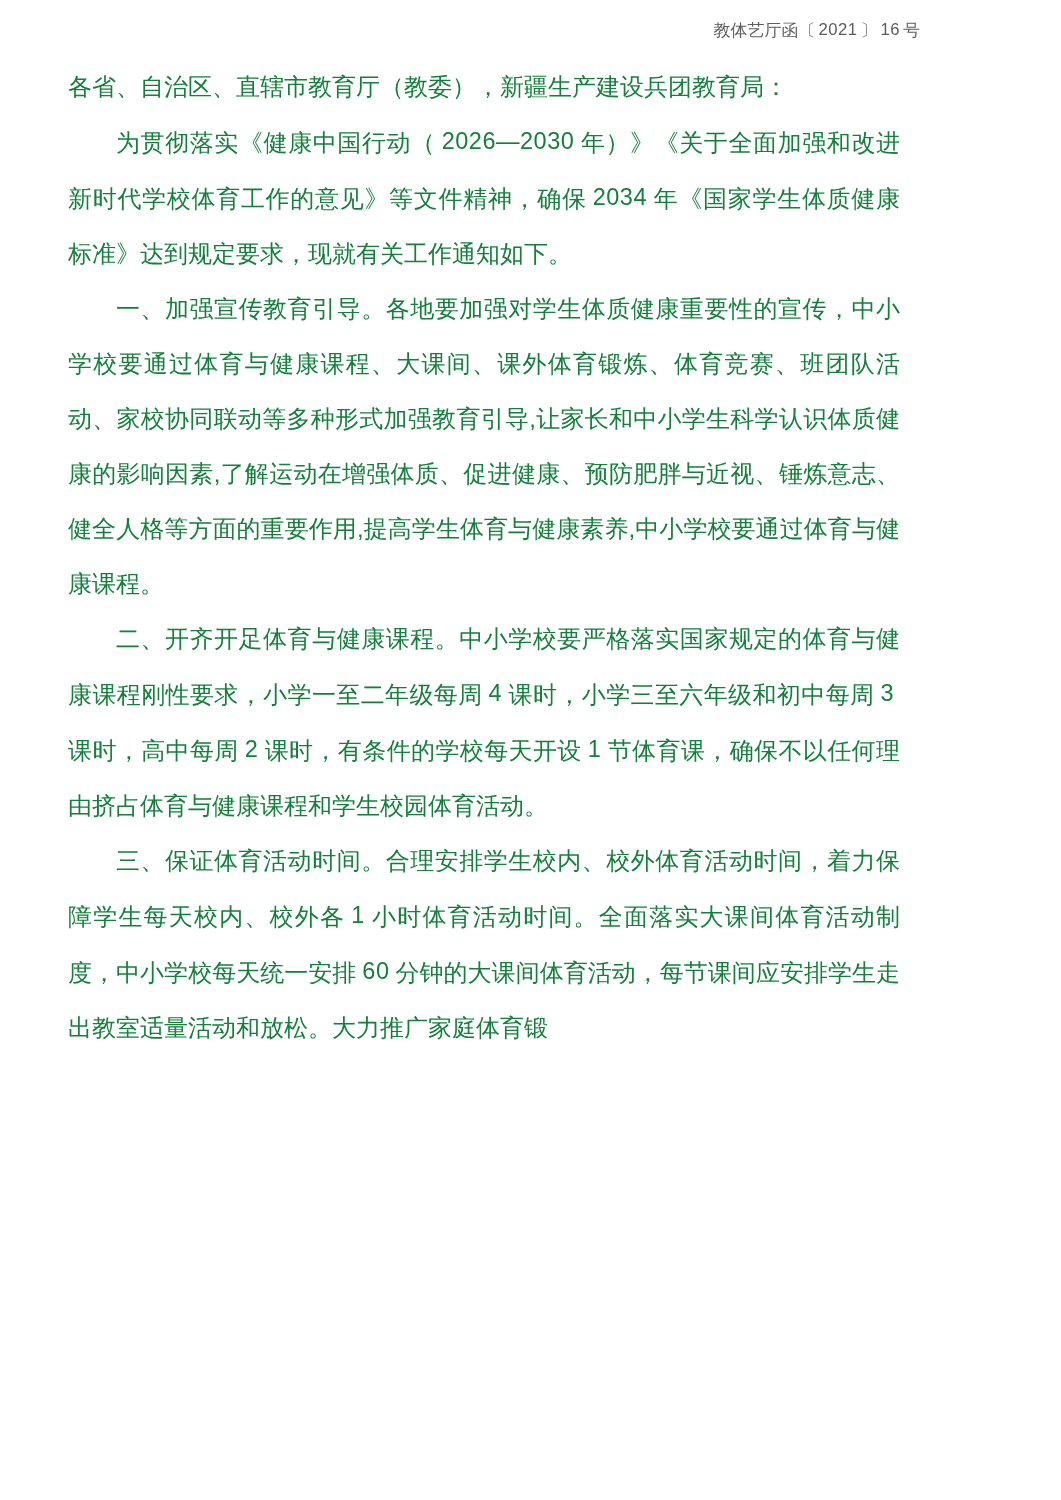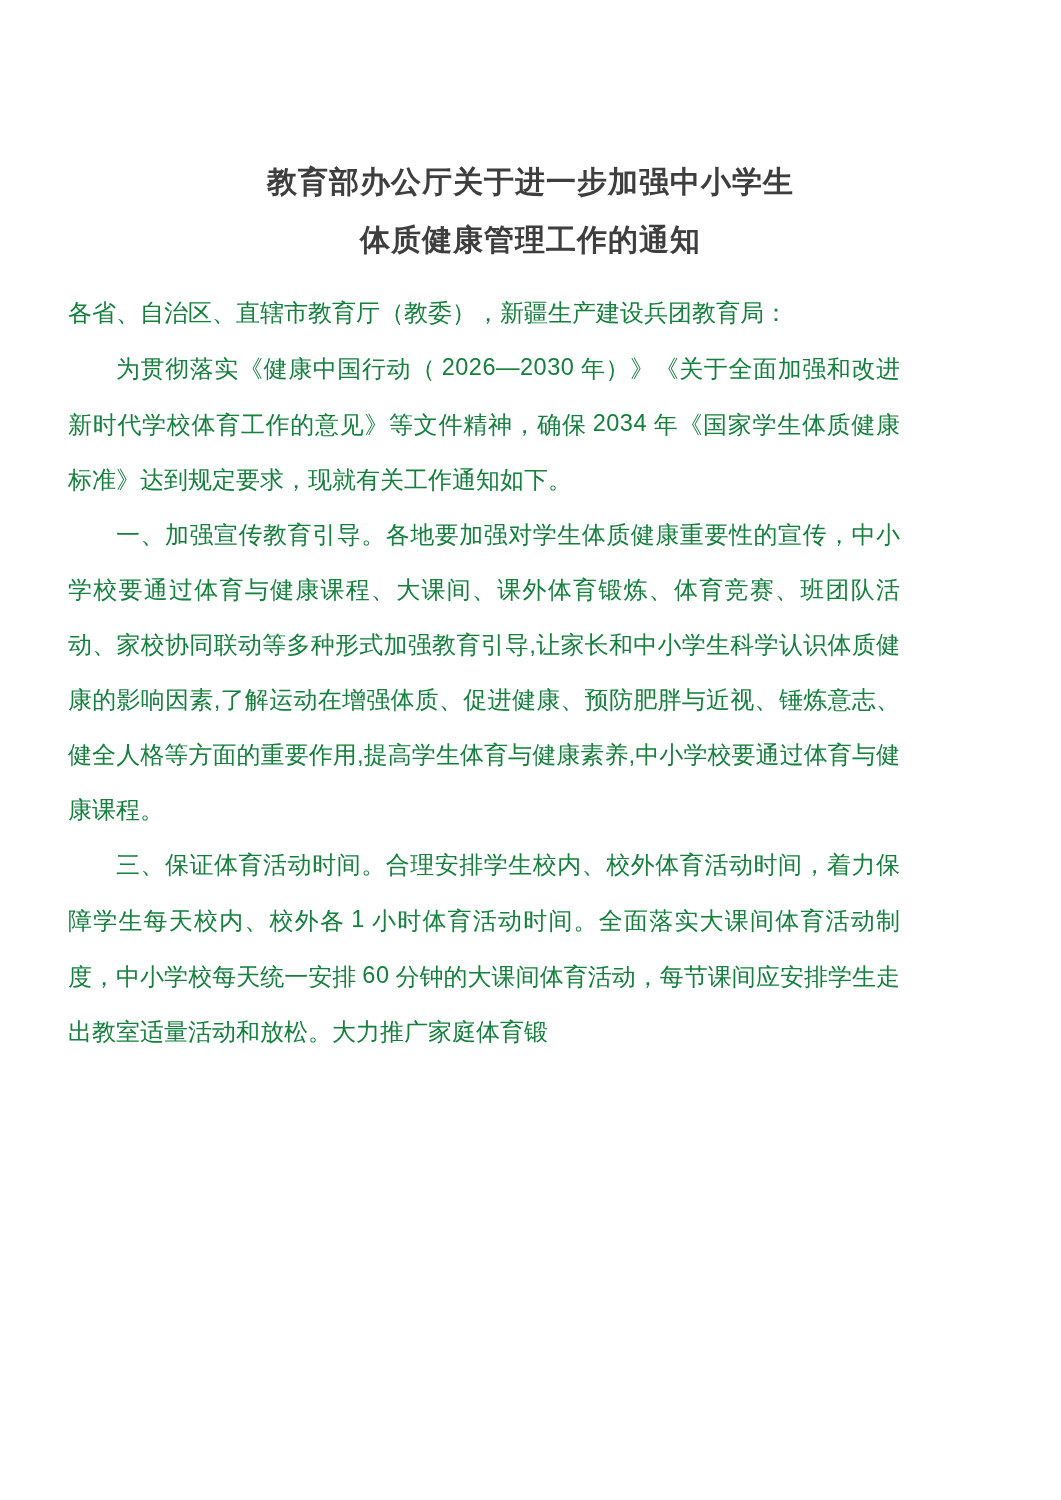--- a/index.html
+++ b/index.html
@@ -61,27 +61,25 @@
   .doc-number .num {
     margin: 0 3px;
     vertical-align: 1px;
   }
 </style>
 </head>
 <body>
 
 <div class="page">
 
-  <div class="doc-title">
-    <div>教育部办公厅关于进一步加强中小学生</div>
-    <div>体质健康管理工作的通知</div>
-  </div>
 
+  <div class="doc-number numwrap">教体艺厅函〔<span class="num">2021</span>〕<span class="num">16</span>号</div>
 
   <div class="doc-body">
     <p class="salutation">各省、自治区、直辖市教育厅（教委），新疆生产建设兵团教育局：</p>
 
   <p class="body-para numwrap">为贯彻落实《健康中国行动（<span class="num">2026—2030</span>年）》《关于全面加强和改进新时代学校体育工作的意见》等文件精神，确保<span class="num">2034</span>年《国家学生体质健康标准》达到规定要求，现就有关工作通知如下。</p>
       <p class="body-para numwrap">一、加强宣传教育引导。各地要加强对学生体质健康重要性的宣传，中小学校要通过体育与健康课程、大课间、课外体育锻炼、体育竞赛、班团队活动、家校协同联动等多种形式加强教育引导,让家长和中小学生科学认识体质健康的影响因素,了解运动在增强体质、促进健康、预防肥胖与近视、锤炼意志、健全人格等方面的重要作用,提高学生体育与健康素养,中小学校要通过体育与健康课程。</p>
+      <p class="body-para numwrap">二、开齐开足体育与健康课程。中小学校要严格落实国家规定的体育与健康课程刚性要求，小学一至二年级每周<span class="num">4</span>课时，小学三至六年级和初中每周<span class="num">3</span>课时，高中每周<span class="num">2</span>课时，有条件的学校每天开设<span class="num">1</span>节体育课，确保不以任何理由挤占体育与健康课程和学生校园体育活动。</p>
       <p class="body-para numwrap">三、保证体育活动时间。合理安排学生校内、校外体育活动时间，着力保障学生每天校内、校外各<span class="num">1</span>小时体育活动时间。全面落实大课间体育活动制度，中小学校每天统一安排<span class="num">60</span>分钟的大课间体育活动，每节课间应安排学生走出教室适量活动和放松。大力推广家庭体育锻</p>
     </div>
 
 </div>
 
 </body></html>

